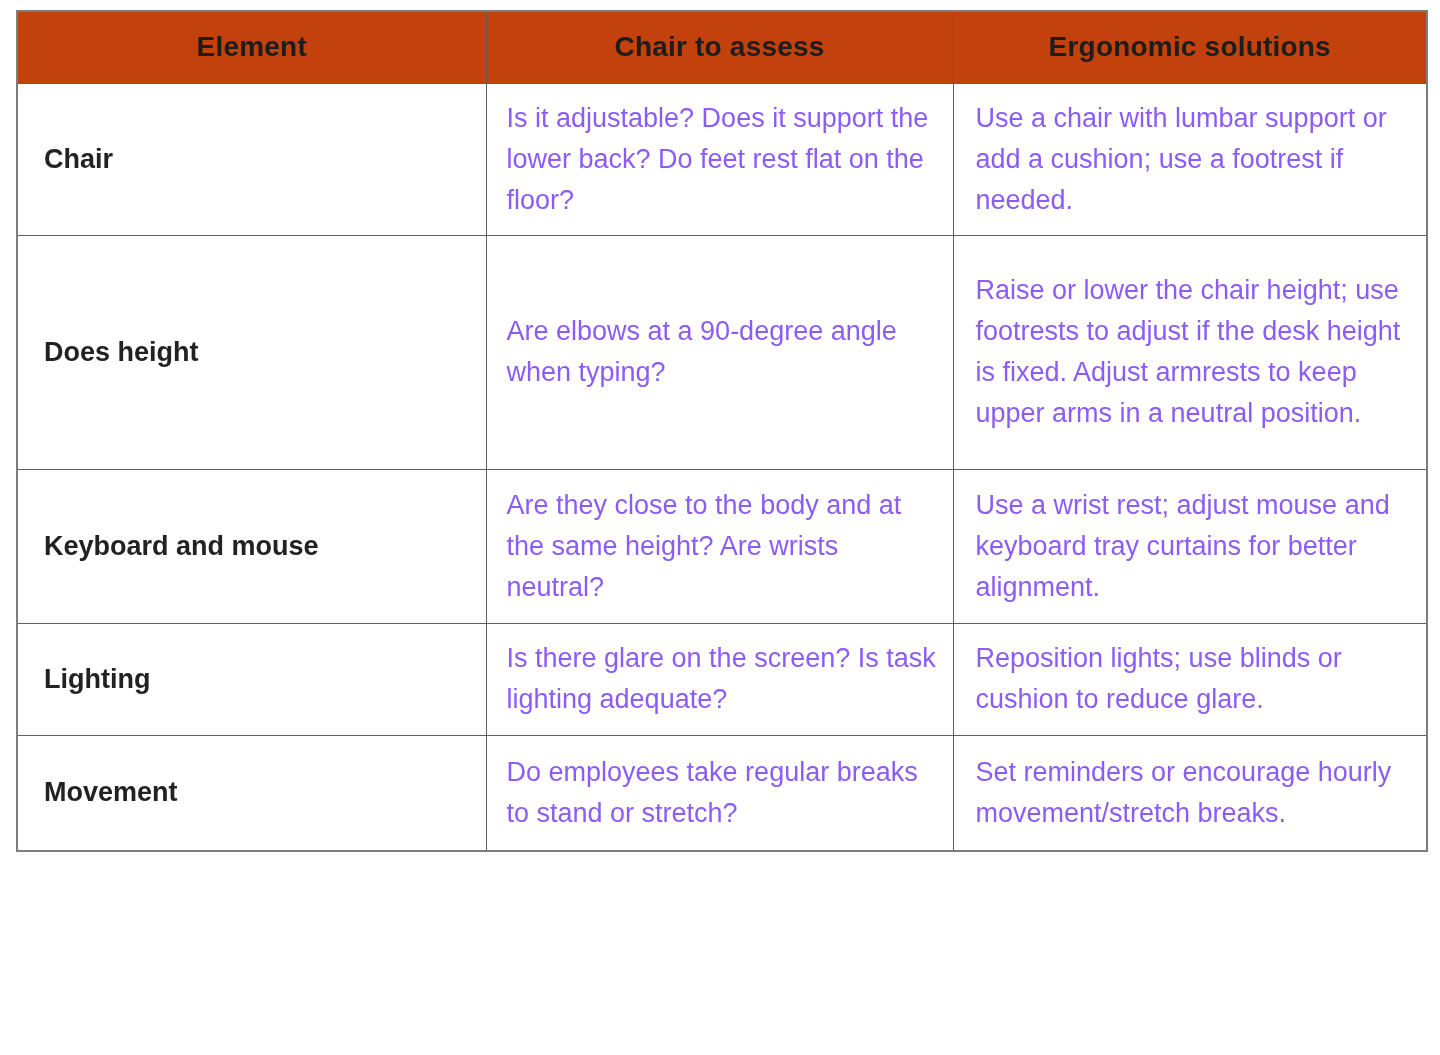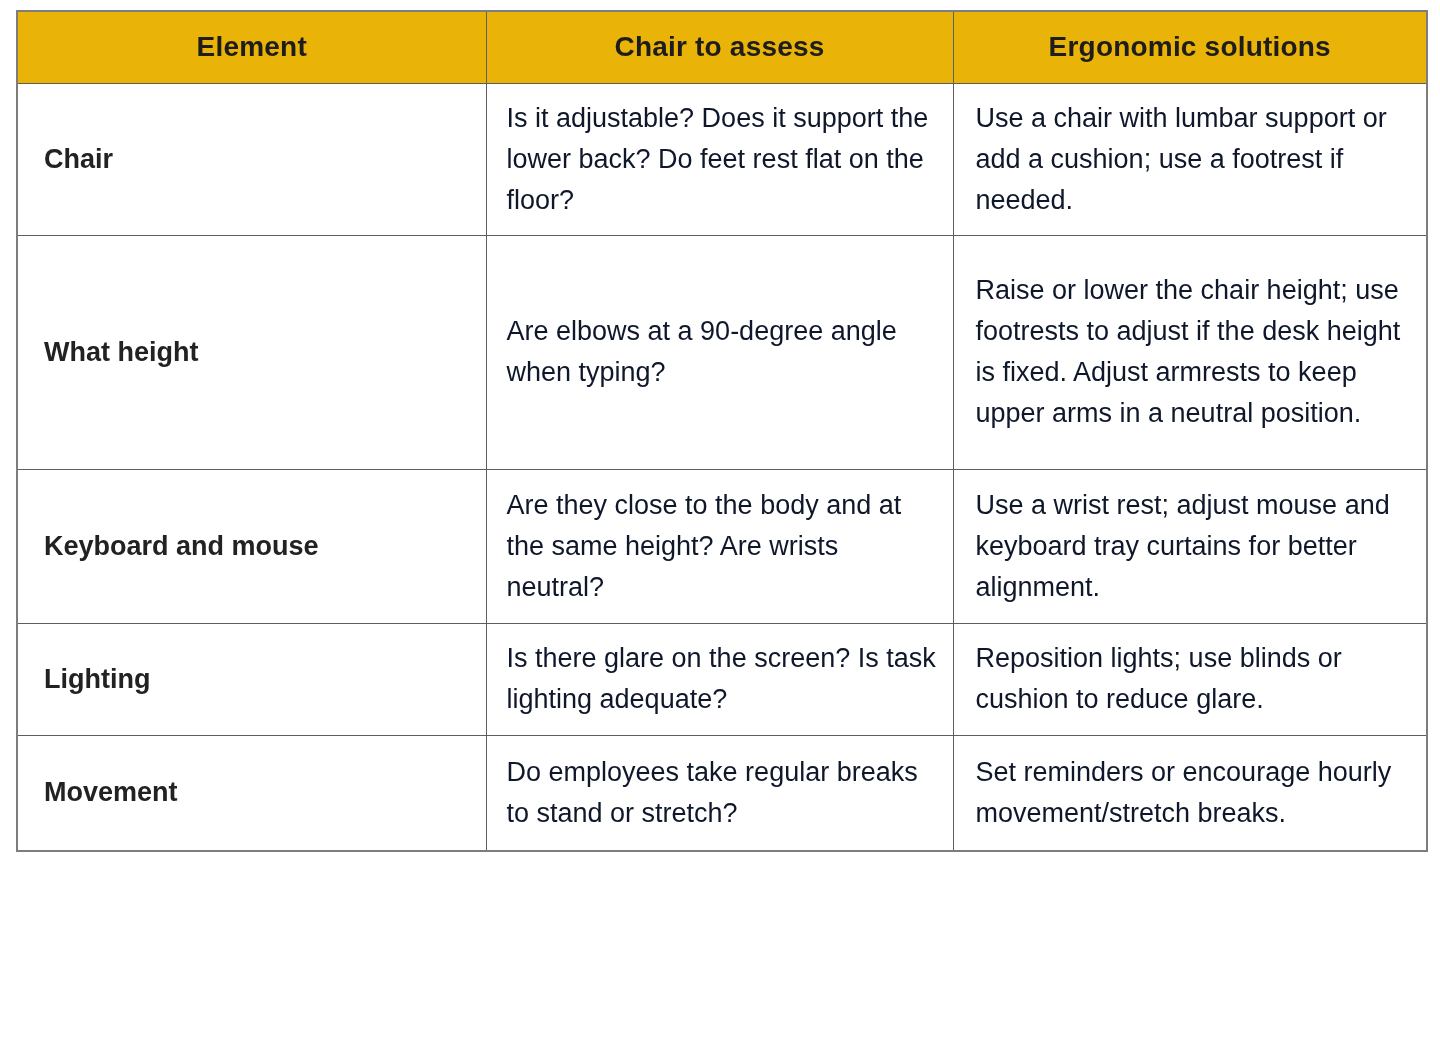--- a/index.html
+++ b/index.html
@@ -26,32 +26,32 @@
   }
   table.ergo th, table.ergo td {
     border: 1.5px solid #5e5e5e;
     vertical-align: middle;
     box-sizing: border-box;
   }
   col.c1 { width: 469px; }
   col.c2 { width: 467px; }
   col.c3 { width: 474px; }
   table.ergo th {
-    background: #eab308;
+    background: #c2410c;
     color: #1d1d1d;
     font-size: 28px;
     font-weight: bold;
     text-align: center;
     height: 72px;
     letter-spacing: 0.2px;
   }
   table.ergo td {
     font-size: 27px;
     line-height: 41px;
-    color: #0f172a;
+    color: #8b5cf6;
     padding: 14px 12px 14px 20px;
     text-align: left;
   }
   table.ergo td.label {
     font-weight: bold;
     color: #222222;
     padding-left: 26px;
   }
   table.ergo td.sol { padding-left: 22px; }
   tr.h1 { height: 152px; }
@@ -78,21 +78,21 @@
         <th>Ergonomic solutions</th>
       </tr>
     </thead>
     <tbody>
       <tr class="h1">
         <td class="label">Chair</td>
         <td>Is it adjustable? Does it support the lower back? Do feet rest flat on the floor?</td>
         <td class="sol">Use a chair with lumbar support or add a cushion; use a footrest if needed.</td>
       </tr>
       <tr class="h2">
-        <td class="label">What height</td>
+        <td class="label">Does height</td>
         <td>Are elbows at a 90-degree angle when typing?</td>
         <td class="sol">Raise or lower the chair height; use footrests to adjust if the desk height is fixed. Adjust armrests to keep upper arms in a neutral position.</td>
       </tr>
       <tr class="h4">
         <td class="label">Keyboard and mouse</td>
         <td>Are they close to the body and at the same height? Are wrists neutral?</td>
         <td class="sol">Use a wrist rest; adjust mouse and keyboard tray curtains for better alignment.</td>
       </tr>
       <tr class="h5">
         <td class="label">Lighting</td>

